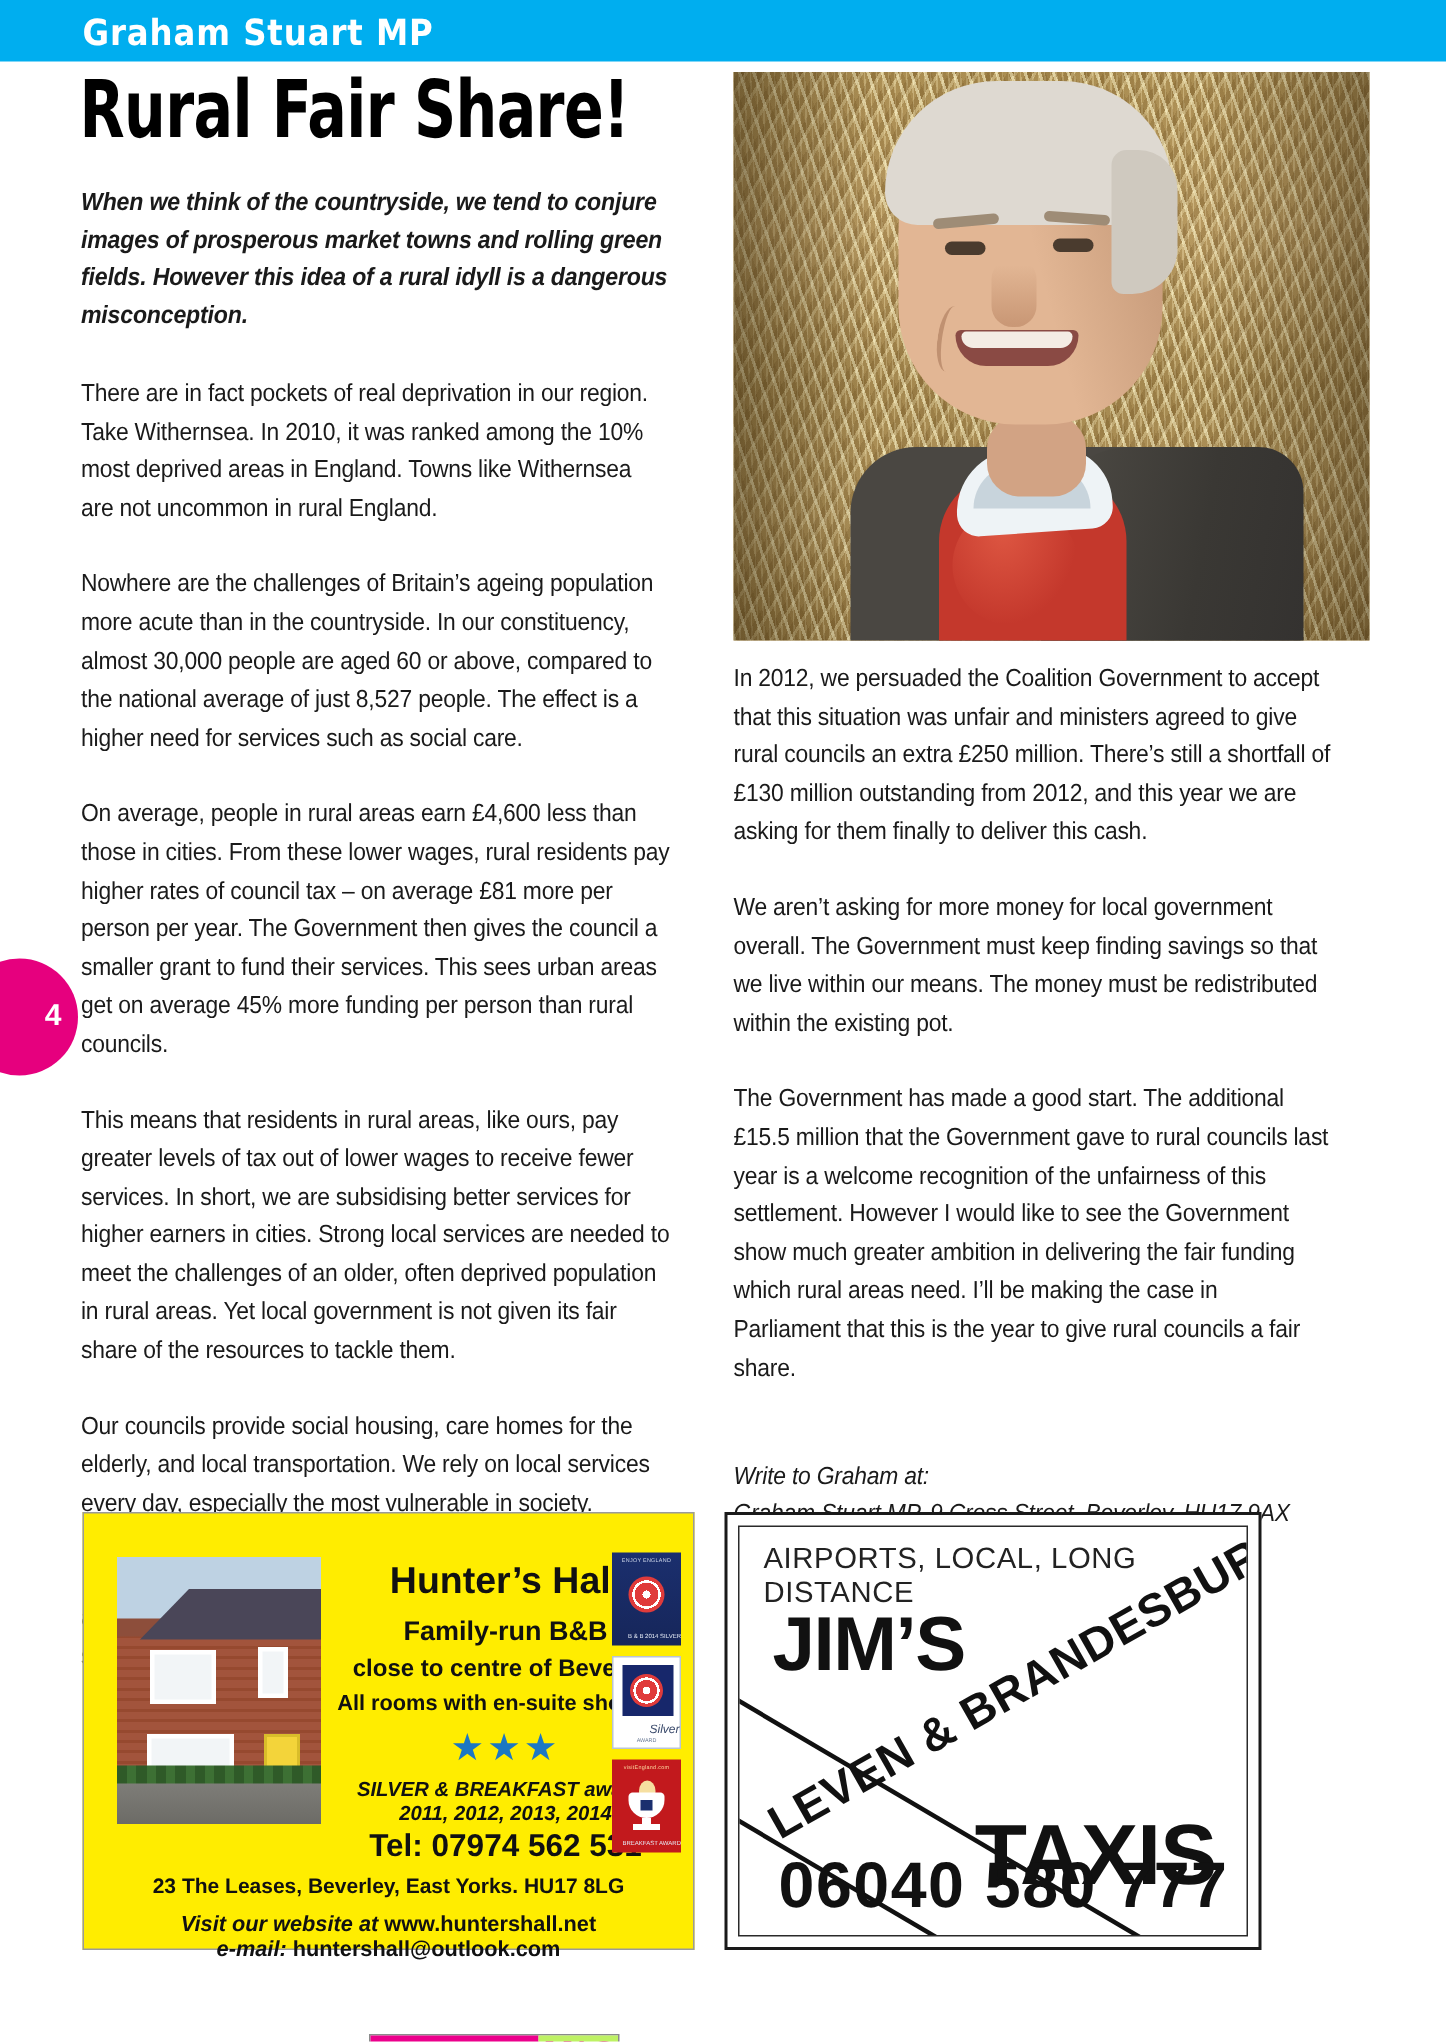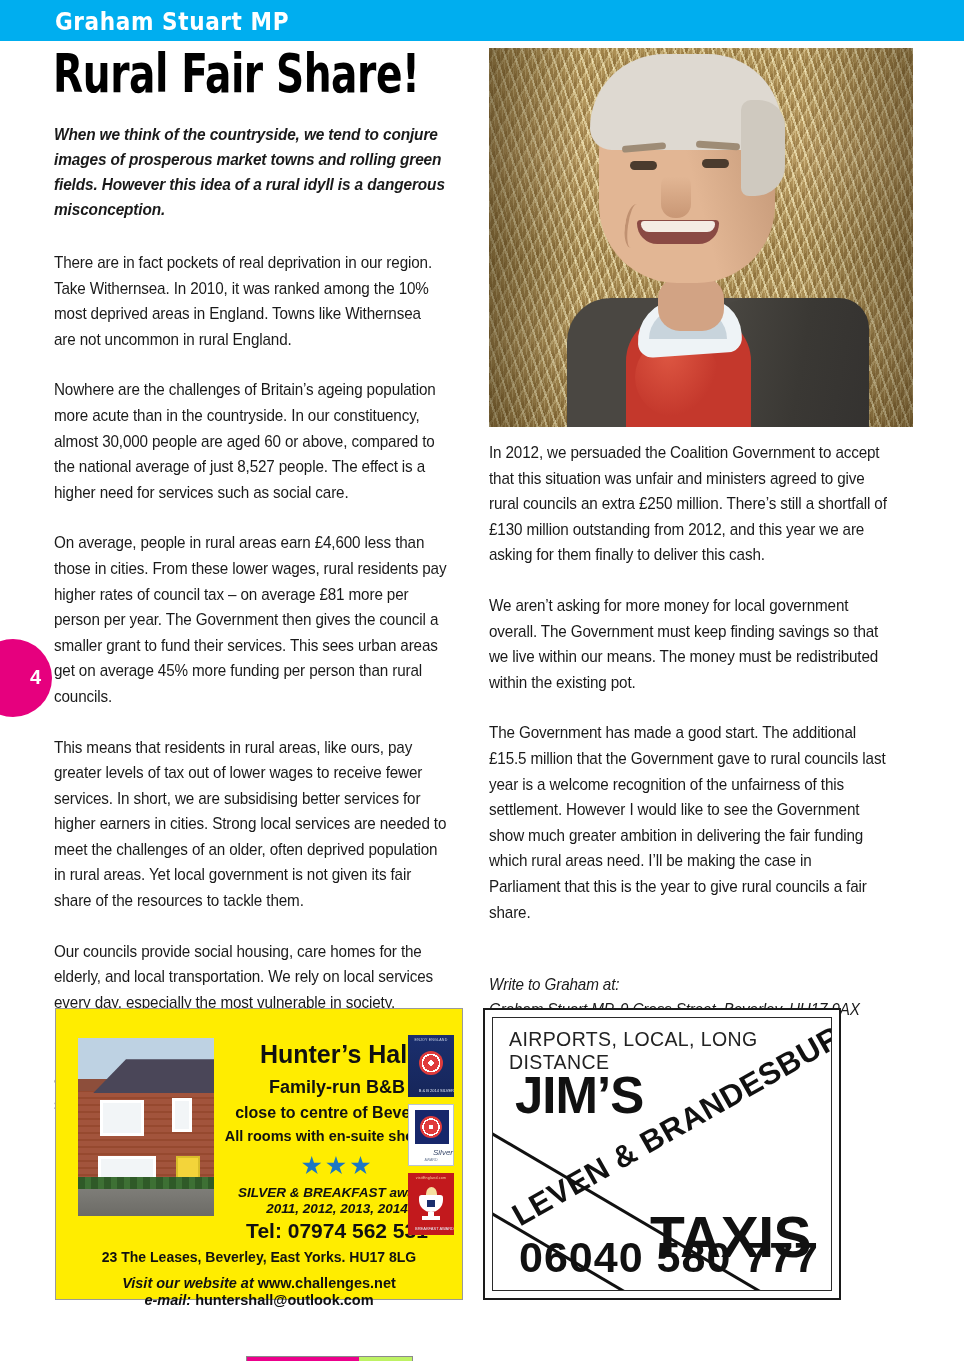--- a/index.html
+++ b/index.html
@@ -583,21 +583,21 @@
   <div class="hh-name">Hunter’s Hall</div>
   <div class="hh-sub1">Family-run B&amp;B</div>
   <div class="hh-sub2">close to centre of Beverley</div>
   <div class="hh-sub3">All rooms with en-suite showers</div>
   <div class="hh-stars">★★★</div>
   <div class="hh-award1">SILVER &amp; BREAKFAST awards</div>
   <div class="hh-award2">2011, 2012, 2013, 2014</div>
   <div class="hh-tel">Tel: 07974 562 531</div>
   <div class="hh-address">23 The Leases, Beverley, East Yorks. HU17 8LG</div>
   <div class="hh-web">
-    <span class="ital">Visit our website at </span><span>www.challenges.net</span>
+    <span class="ital">Visit our website at </span><span>www.huntershall.net</span>
   </div>
   <div class="hh-email">
     <span class="ital">e-mail: </span><span>huntershall@outlook.com</span>
   </div>
 
   <div class="hh-badges">
     <div class="badge badge-1">
       <div class="b-top-text">ENJOY ENGLAND</div>
       <div class="rose"></div>
       <div class="b-bot-text">B &amp; B

